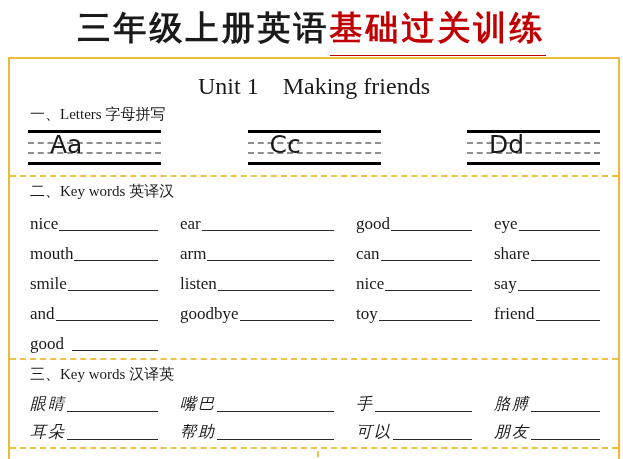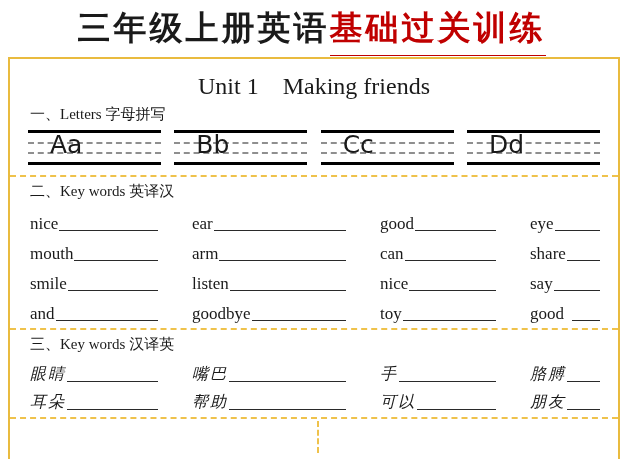--- a/index.html
+++ b/index.html
@@ -72,21 +72,21 @@
   }
   
   .sep {
     border-top: 2px dashed #EFC24B;
     margin: 4px -12px 0 -12px;
   }
   
   .kw-grid {
     display: grid;
     grid-template-columns: 130px 156px 118px 1fr;
-    column-gap: 32px;
+    column-gap: 20px;
     margin: 2px 4px 0 8px;
   }
   .kw-cell {
     display: flex;
     align-items: flex-end;
     height: 30px;
     font-size: 17px;
   }
   .kw-cell .blank {
     flex: 1;
@@ -136,27 +136,20 @@
       <div class="ln ln-mid1"></div>
       <div class="ln ln-mid2"></div>
       <div class="ln ln-bottom"></div>
       <span class="stave-letter">Aa</span>
     </div>
     <div class="stave">
       <div class="ln ln-top"></div>
       <div class="ln ln-mid1"></div>
       <div class="ln ln-mid2"></div>
       <div class="ln ln-bottom"></div>
-      <span class="stave-letter">Bb</span>
-    </div>
-    <div class="stave">
-      <div class="ln ln-top"></div>
-      <div class="ln ln-mid1"></div>
-      <div class="ln ln-mid2"></div>
-      <div class="ln ln-bottom"></div>
       <span class="stave-letter">Cc</span>
     </div>
     <div class="stave">
       <div class="ln ln-top"></div>
       <div class="ln ln-mid1"></div>
       <div class="ln ln-mid2"></div>
       <div class="ln ln-bottom"></div>
       <span class="stave-letter">Dd</span>
     </div>
   </div>
@@ -218,20 +211,24 @@
         <span class="blank"></span>
       </div>
     <div class="kw-cell">
         <span>goodbye</span>
         <span class="blank"></span>
       </div>
     <div class="kw-cell">
         <span>toy</span>
         <span class="blank"></span>
       </div>
+    <div class="kw-cell">
+        <span>friend</span>
+        <span class="blank"></span>
+      </div>
     <div class="kw-cell good-cell">
         <span>good</span>
         <span class="blank"></span>
       </div>
   </div>
 
   <div class="sep"></div>
 
   <div class="section-heading">三、Key words 汉译英</div>
   <div class="kw-grid cn-grid">

